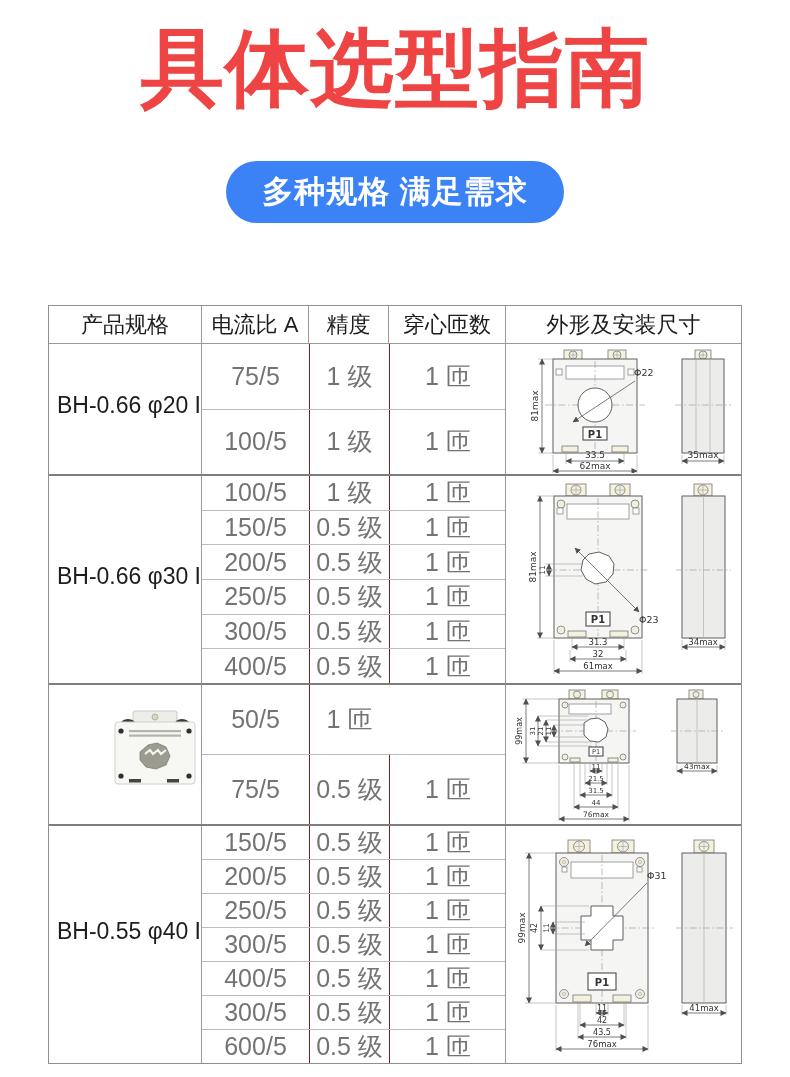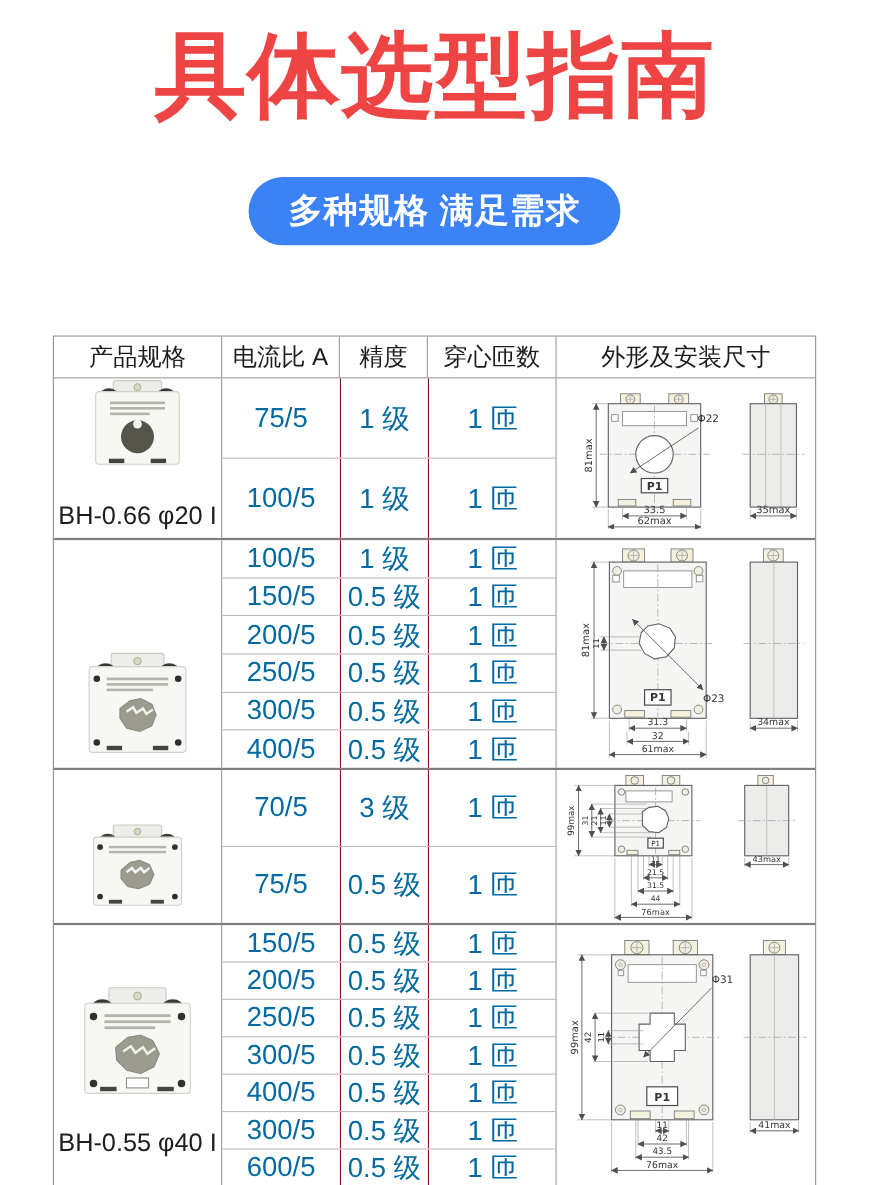--- a/index.html
+++ b/index.html
@@ -7,28 +7,28 @@
   .page{width:790px;overflow:hidden;}
   .page-title{margin:16px 0 0 0;text-align:center;font-size:84px;line-height:1.25;font-weight:800;color:#ef4444;letter-spacing:1px;}
   .badge{margin:40px auto 0 auto;width:max-content;background:#3b82f6;color:#ffffff;font-size:31px;font-weight:600;padding:10px 36px;border-radius:34px;letter-spacing:1px;}
   .spec-table{width:692px;margin:82px auto 0 auto;border:1px solid #8f8f8f;color:#111;}
   .thead{display:grid;grid-template-columns:152px 107px 80px 117px 1fr;height:37px;border-bottom:1px solid #9a9a9a;font-size:22px;color:#1c1c1c;}
   .thead>div{display:flex;align-items:center;justify-content:center;}
   .thead>div+div{border-left:1px solid #9a9a9a;}
   .group{display:grid;grid-template-columns:152px 304px 1fr;}
   .group+.group{border-top:2px solid #7e7e7e;}
   .g1{min-height:130px;} .g2{min-height:207px;} .g3{min-height:139px;} .g4{min-height:231px;}
-  .product-cell{display:flex;flex-direction:column;align-items:center;justify-content:flex-end;padding-bottom:7px;gap:24px;}
+  .product-cell{display:flex;flex-direction:row;align-items:center;justify-content:flex-end;padding-bottom:7px;gap:24px;}
   .g4 .product-cell{padding-bottom:26px;}
   .product-photo{display:block;margin-bottom:3px;}
   .product-name{font-size:23px;color:#1d1d1d;white-space:nowrap;}
   .rows{display:flex;flex-direction:column;border-left:1px solid #9a9a9a;}
   .row{flex:1;display:grid;grid-template-columns:107px 80px 117px;}
   .row+.row{border-top:1px solid #bcbcbc;}
-  .row>div{display:flex;align-items:center;justify-content:center;font-size:25px;color:#0369a1;}
+  .row>div{display:flex;align-items:center;justify-content:center;font-size:25px;color:#737373;}
   .row>div+div{border-left:1px solid #7f1d1d;}
   .drawing-cell{border-left:1px solid #9a9a9a;display:flex;align-items:center;justify-content:center;}
   
   svg text{font-family:"DejaVu Sans","Liberation Sans",sans-serif;fill:#333;}
   .dt{text-anchor:middle;}
   .dim{stroke:#5a5a5a;stroke-width:0.8;fill:none;}
   .ext{stroke:#969696;stroke-width:0.55;fill:none;}
   .cl{stroke:#a2a2a2;stroke-width:0.7;fill:none;stroke-dasharray:7 2.5 1.5 2.5;}
   .bd{fill:#f5f5f3;stroke:#5f5f5f;stroke-width:1;}
   .bd2{fill:#ececea;stroke:#5f5f5f;stroke-width:1;}
@@ -167,20 +167,21 @@
           <circle class="ph-screw" cx="13" cy="83" r="3"></circle>
           <circle class="ph-screw" cx="87" cy="83" r="3"></circle>
           <rect class="ph-line" x="22" y="24" width="56" height="2.4"></rect>
           <rect class="ph-line" x="22" y="29" width="56" height="2.4"></rect>
           <rect class="ph-line" x="22" y="34" width="42" height="2.4"></rect>
           <path class="ph-holestep" d="M34,52 L43,45 L53,43 L63,48 L67,58 L63,68 L52,73 L40,70 L34,61 Z"></path>
           <path class="ph-zig" d="M40,55 l6,-4 l3,5 l6,-4 l3,5 l6,-4"></path>
           <rect class="ph-foot" x="22" y="86" width="14" height="4"></rect>
           <rect class="ph-foot" x="64" y="86" width="14" height="4"></rect>
         </svg>
+        <div class="product-name">BH-0.66 φ30 I</div>
       </div>
       <div class="rows">
         <div class="row">
           <div>100/5</div>
           <div>1 级</div>
           <div>1 匝</div>
         </div>
         <div class="row">
           <div>150/5</div>
           <div>0.5 级</div>
@@ -281,22 +282,21 @@
           <rect class="ph-line" x="20" y="20" width="52" height="2.2"></rect>
           <rect class="ph-line" x="20" y="24.5" width="52" height="2.2"></rect>
           <path class="ph-holestep" d="M31,42 L39,35 L48,33 L57,37 L61,46 L57,55 L47,59 L37,57 L31,50 Z"></path>
           <path class="ph-zig" d="M36,44 l5,-4 l3,4 l5,-4 l3,4 l5,-4"></path>
           <rect class="ph-foot" x="20" y="69" width="12" height="3.5"></rect>
           <rect class="ph-foot" x="58" y="69" width="12" height="3.5"></rect>
         </svg>
       </div>
       <div class="rows">
         <div class="row">
-          <div>70/5</div>
-          <div>3 级</div>
+          <div>50/5</div>
           <div>1 匝</div>
         </div>
         <div class="row">
           <div>75/5</div>
           <div>0.5 级</div>
           <div>1 匝</div>
         </div>
       </div>
       <div class="drawing-cell">
         <svg width="232" height="136" viewBox="0 0 232 136">

